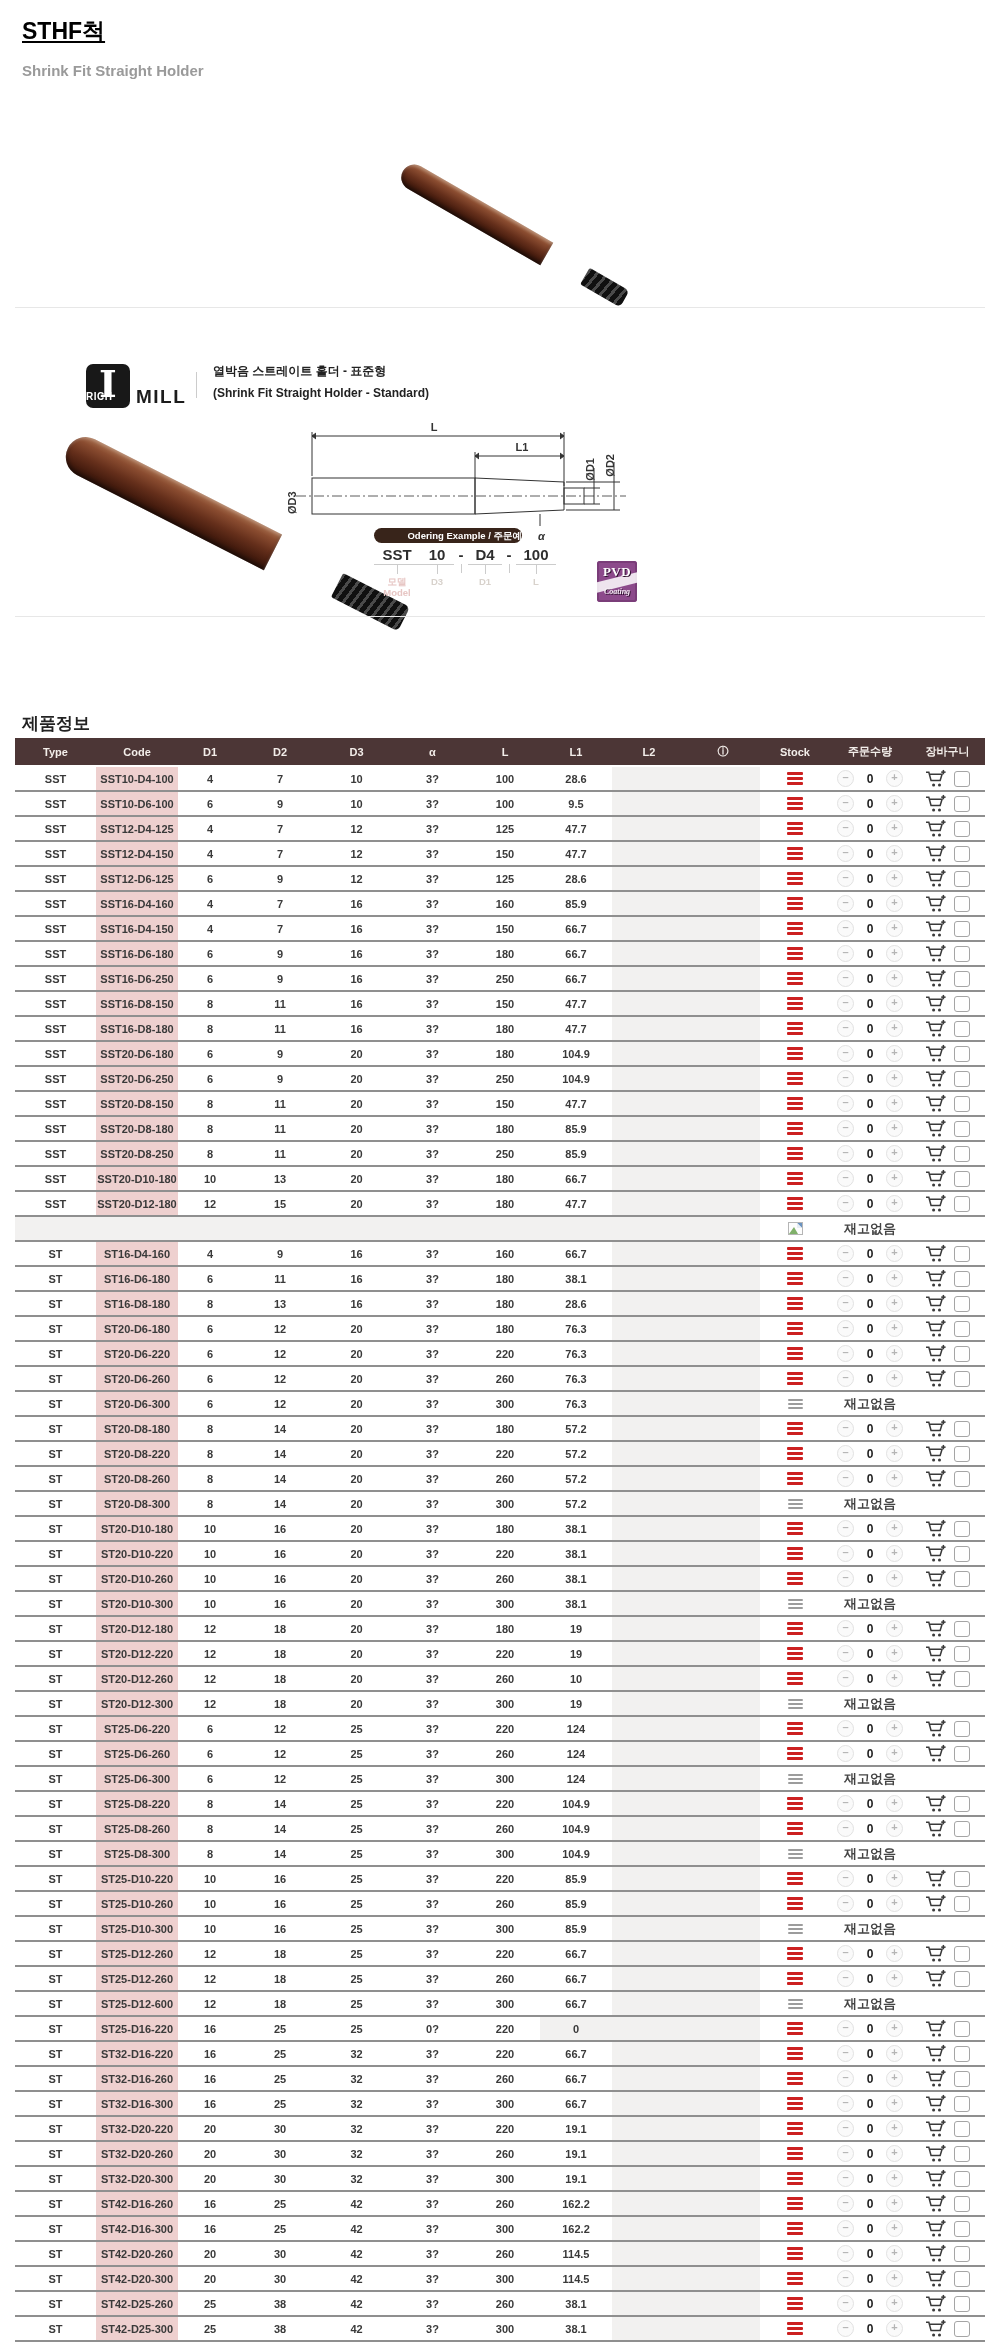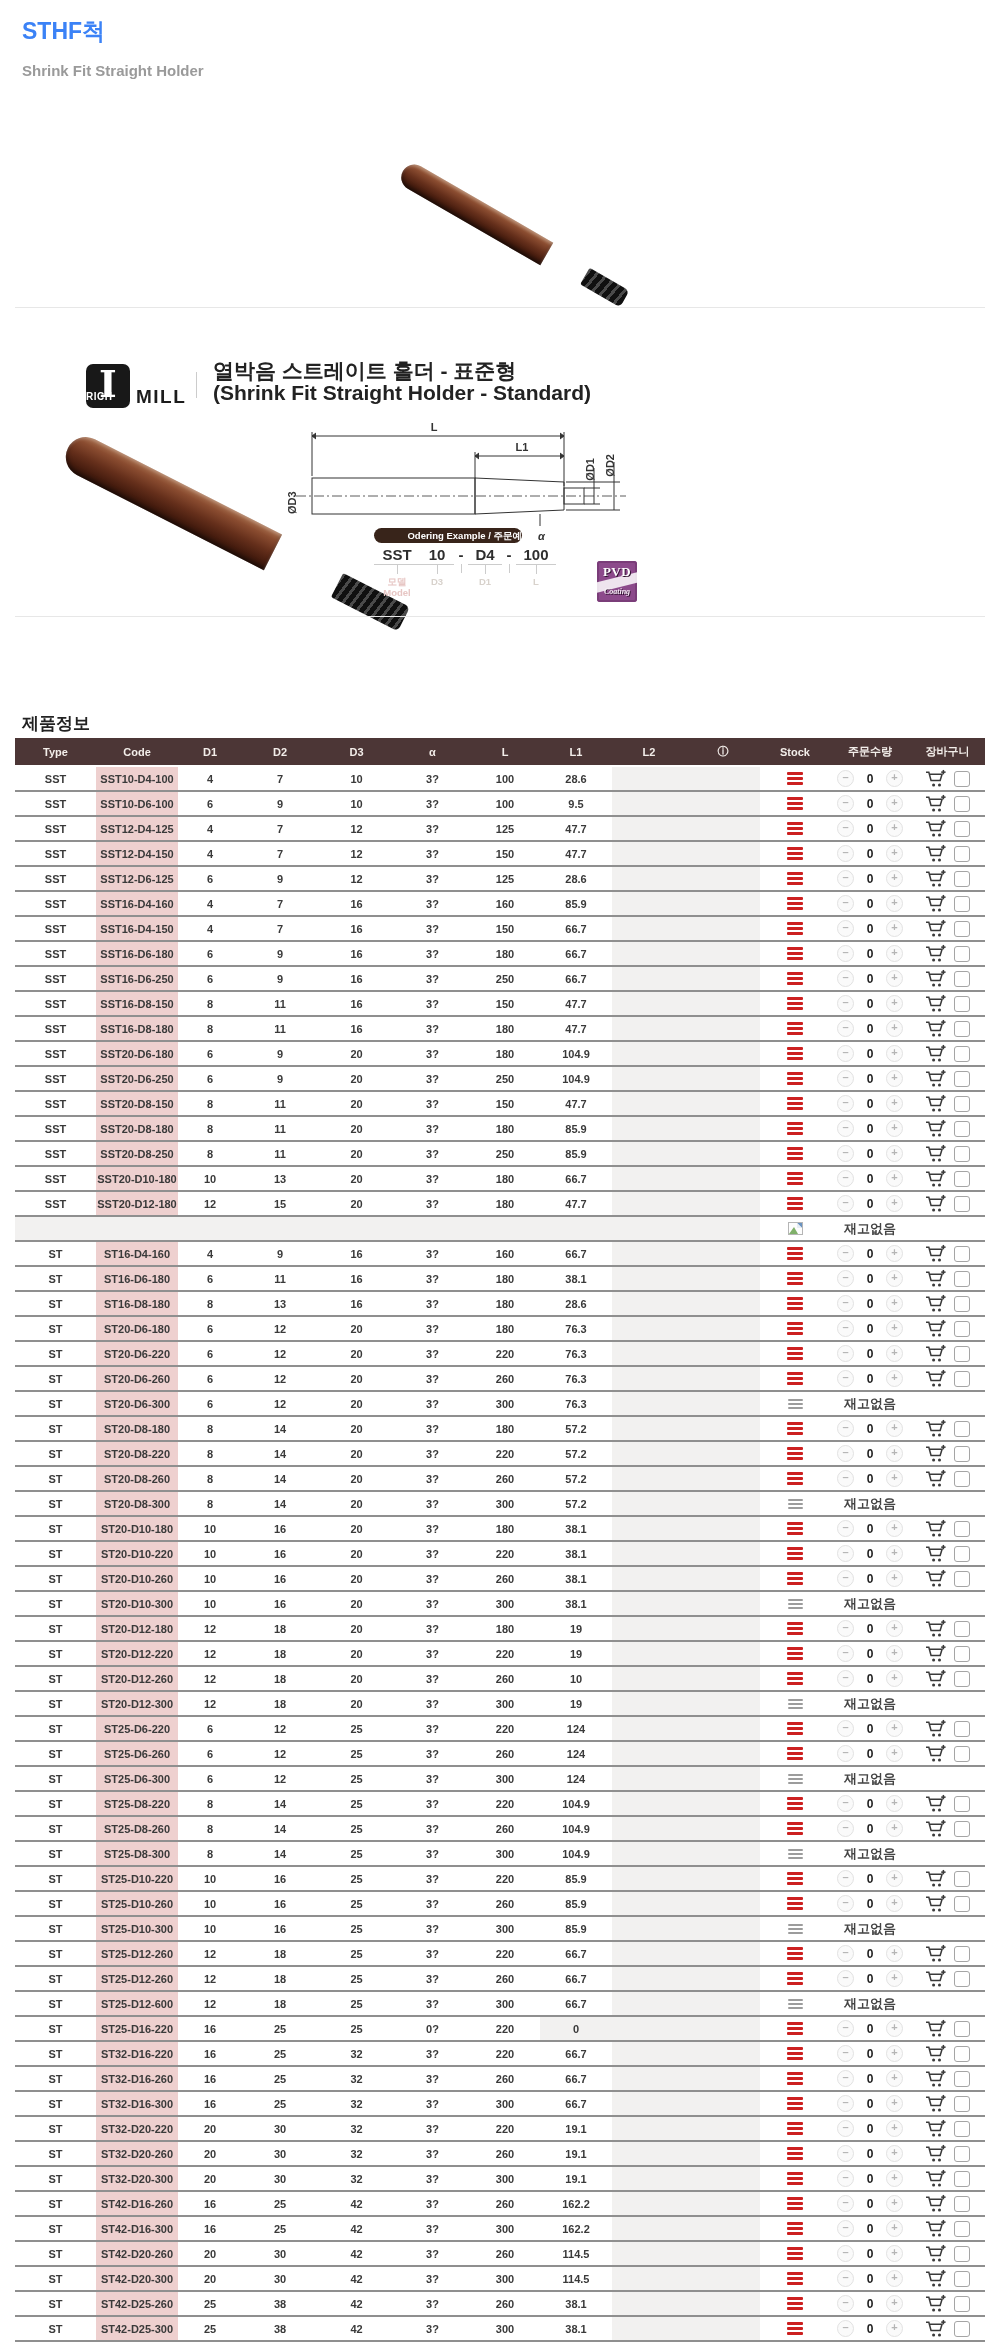--- a/index.html
+++ b/index.html
@@ -1,21 +1,21 @@
 <!DOCTYPE html>
 <html><head>
 <meta charset="utf-8">
 <style>
   html,body{margin:0;padding:0;}
   body{width:1000px;height:2350px;position:relative;background:#fff;overflow:hidden;
        font-family:"Liberation Sans","DejaVu Sans",sans-serif;color:#222;}
   .abs{position:absolute;}
 
   
-  .page-title{left:22px;top:16px;font-size:23px;font-weight:700;color:#3b82f6;}
+  .page-title{left:22px;top:16px;font-size:23px;font-weight:700;color:#000000;text-decoration:underline;}
   .page-subtitle{left:22px;top:62px;font-size:15px;font-weight:700;color:#9a9a9a;}
 
   .divider{left:15px;width:970px;height:1px;background:#e7e7e7;}
 
   
   .tool{position:absolute;transform-origin:0 50%;}
   .tool .shaft{position:relative;height:100%;border-radius:999px 5px 5px 999px;
     background:linear-gradient(180deg,#a9714f 0%,#8a4c30 20%,#652f1b 52%,#471d0f 80%,#2f130a 100%);
     box-shadow:inset 0 2px 3px rgba(255,255,255,.25), inset 0 -3px 4px rgba(0,0,0,.4);}
   .tool .cutter{position:absolute;left:99%;top:50%;transform:translateY(-50%);
@@ -29,21 +29,21 @@
   #section-tool .cutter{width:75px;height:27px;}
 
   
   .brand-box{left:86px;top:364px;width:44px;height:44px;background:#181818;border-radius:7px;}
   .brand-ibeam{position:absolute;left:0;right:0;top:-3px;text-align:center;color:#fff;
     font-family:"DejaVu Serif","Liberation Serif",serif;font-size:38px;font-weight:700;}
   .brand-rich{position:absolute;left:0;right:0;bottom:6px;color:#fff;
     font-size:10px;font-weight:700;letter-spacing:.5px;}
   .brand-mill{left:136px;top:386px;font-size:19px;font-weight:800;letter-spacing:1.5px;color:#1c1c1c;}
   .brand-sep{left:196px;top:372px;width:1px;height:26px;background:#ccc;}
-  .sec-heading{left:213px;top:360px;font-size:21px;font-weight:700;color:#222;line-height:22px;}
+  .sec-heading{left:213px;top:360px;font-size:12px;font-weight:700;color:#222;line-height:22px;}
 
   
   #diagram{left:282px;top:418px;}
   #diagram text{font-size:11px;fill:#333;font-weight:600;}
 
   
   #order-ex{left:374px;top:528px;width:210px;}
   .oe-badge{width:148px;height:15px;background:#38241a;border-radius:8px;color:#fff;
     font-size:9.5px;font-weight:700;text-align:right;line-height:15px;}
   .oe-parts{display:flex;margin-top:3px;font-size:15px;font-weight:700;color:#2e2e2e;}

